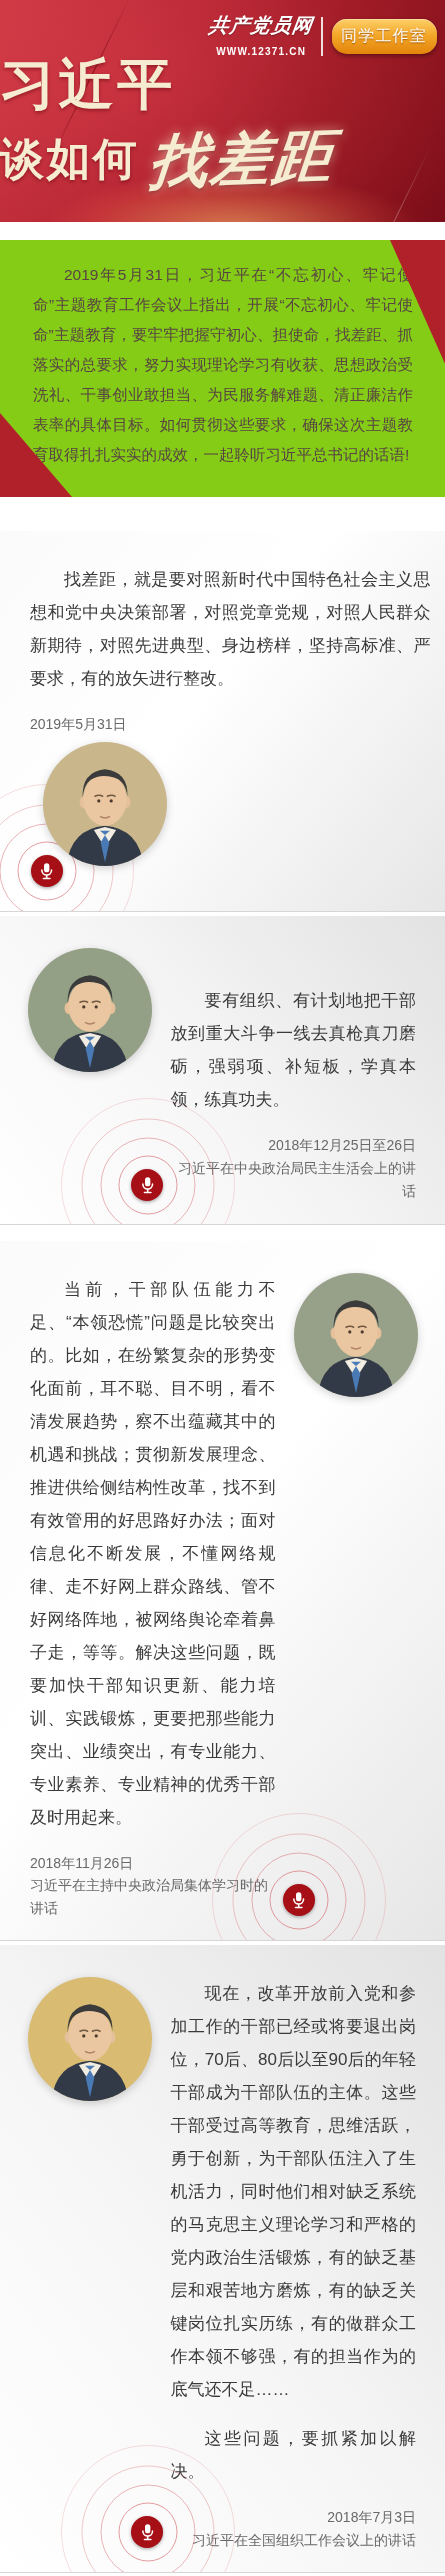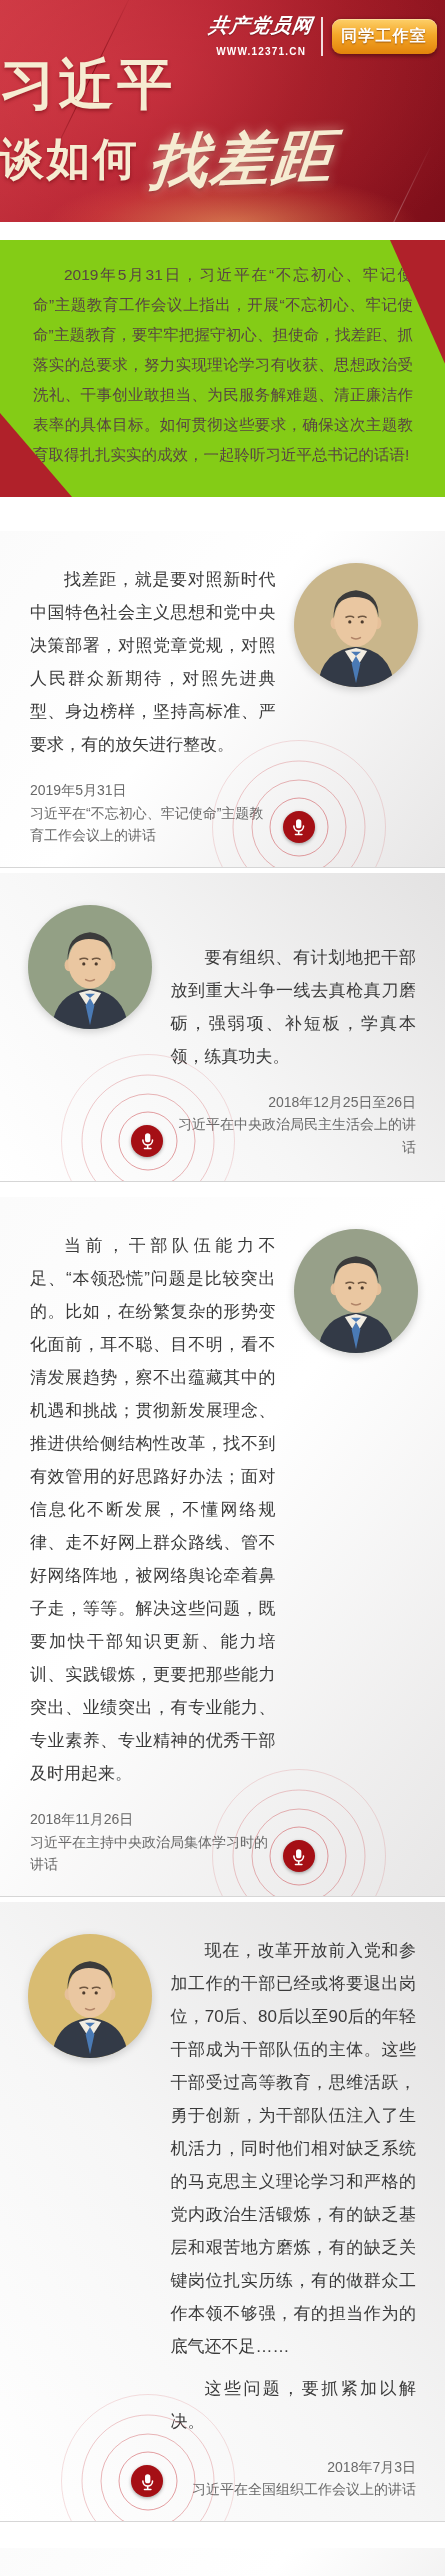--- a/index.html
+++ b/index.html
@@ -22,24 +22,24 @@
   .brandbar{position:absolute;top:15.5px;right:9.5px;display:flex;align-items:center;gap:8.3px;}
   .brand{color:#fff;text-align:center;line-height:1;}
   .brand .cn{
     font-family:"DejaVu Serif","Liberation Serif",serif;
     font-style:italic;font-weight:bold;font-size:19.6px;letter-spacing:1.2px;
     transform:skewX(-8deg);display:block;text-shadow:0 0.6px 1.2px rgba(0,0,0,.35);
   }
   .brand .url{display:block;font-size:10px;font-weight:bold;letter-spacing:1.2px;margin-top:12px;}
   .vdiv{width:1.8px;height:39px;background:rgba(255,255,255,.85);}
   .studio-badge{
-    display:inline-block;padding:7.1px 9.5px;border-radius:9px;
+    display:inline-block;padding:7.1px 9.5px;border-radius:15px;
     background:linear-gradient(#fdd06a,#f4a829 45%,#e2840b);
     box-shadow:0 1.8px 4.2px rgba(0,0,0,.4), inset 0 0.6px 0 rgba(255,255,255,.65);
-    color:#fff;font-size:16px;font-weight:bold;letter-spacing:1.2px;
+    color:#fff;font-size:16px;font-weight:normal;letter-spacing:1.2px;
     text-shadow:0 0.6px 1.2px rgba(140,70,0,.8);cursor:pointer;
   }
   .hero-title{position:absolute;left:0;right:16px;top:57px;color:#f6ecd2;}
   .hero-title .t1{font-size:55px;font-weight:bold;letter-spacing:3.6px;line-height:1;text-shadow:0 1.8px 3.6px rgba(90,0,8,.45);}
   .hero-title .t2{margin-top:16.6px;font-size:44px;font-weight:bold;letter-spacing:2.4px;line-height:1;text-shadow:0 1.8px 3.6px rgba(90,0,8,.45);}
   .hero-title .t2 .calli{
     font-family:"DejaVu Serif","Liberation Serif",serif;font-style:italic;
     font-size:59px;display:inline-block;transform:skewX(-7deg) rotate(-2deg);
     margin-left:10.7px;vertical-align:-4.8px;text-shadow:0 0 10.7px rgba(255,245,210,.6),0 1.8px 3.6px rgba(90,0,8,.5);
   }
@@ -60,29 +60,29 @@
   #cards{margin-top:34px;}
   .quote-card{
     position:relative;display:flex;gap:6px;overflow:hidden;
     padding:32px 15.5px 20px 30px;margin-bottom:4.8px;
     border-bottom:1.8px solid #d6d6d6;
     background:linear-gradient(128deg,#fbfbfb 0%,#ffffff 45%,#e7e6e6 100%);
   }
   .quote-card.photo-left{flex-direction:row-reverse;padding:32px 30px 20px 15.5px;
     background:linear-gradient(232deg,#e3e2e2 0%,#f6f6f6 55%,#ffffff 100%);justify-content:flex-end;}
   .quote-card:nth-of-type(2){min-height:256px;margin-bottom:15.5px;}
-  .quote-card:nth-of-type(1){min-height:209px;}
+  .quote-card:nth-of-type(1){min-height:209px;flex-direction:column;}
   .quote-card:nth-of-type(3){min-height:407px;}
   .quote-card:nth-of-type(4){min-height:395px;margin-bottom:26px;}
   .quote-card:nth-of-type(5){min-height:208px;}
   .quote-card:nth-of-type(6){min-height:383px;margin-bottom:0;}
   .card-text-col{flex:1;min-width:0;}
   .quote-card.short .card-text-col{padding-top:36px;}
   .quote-text{margin:0;font-size:17px;line-height:33px;color:#3a3a3a;text-indent:2em;text-align:justify;}
-  .quote-text2{margin-top:9px;}
+  .quote-text2{margin-top:16px;}
   .caption{margin-top:18px;font-size:14px;line-height:22.6px;color:#696969;}
   .caption.align-right{text-align:right;}
   .card-photo-col{position:relative;width:149px;flex:0 0 149px;}
   .photo-circle{
     position:relative;z-index:2;width:124px;height:124px;border-radius:50%;
     margin:0 auto;overflow:hidden;background:var(--pbg,#c9b68b);
     box-shadow:0 2.4px 8.3px rgba(0,0,0,.18);
   }
   .photo-circle svg{display:block;width:100%;height:100%;}
   .mic-badge{
@@ -133,21 +133,20 @@
   <p>2019年5月31日，习近平在“不忘初心、牢记使命”主题教育工作会议上指出，开展“不忘初心、牢记使命”主题教育，要牢牢把握守初心、担使命，找差距、抓落实的总要求，努力实现理论学习有收获、思想政治受洗礼、干事创业敢担当、为民服务解难题、清正廉洁作表率的具体目标。如何贯彻这些要求，确保这次主题教育取得扎扎实实的成效，一起聆听习近平总书记的话语!</p>
 </section>
 
 <main id="cards">
     <section class="quote-card photo-right">
     <div class="card-text-col">
       <p class="quote-text">找差距，就是要对照新时代中国特色社会主义思想和党中央决策部署，对照党章党规，对照人民群众新期待，对照先进典型、身边榜样，坚持高标准、严要求，有的放矢进行整改。</p>
 
       <div class="caption align-left">
         <div class="caption-date">2019年5月31日</div>
-        <div class="caption-source">习近平在“不忘初心、牢记使命”主题教育工作会议上的讲话</div>
       </div>
     </div>
     <div class="card-photo-col photo-right-side">
       <div class="waves">
           <i></i>
           <i></i>
           <i></i>
           <i></i>
         </div>
       <div class="photo-circle" style="--pbg: #c9b68b;">

